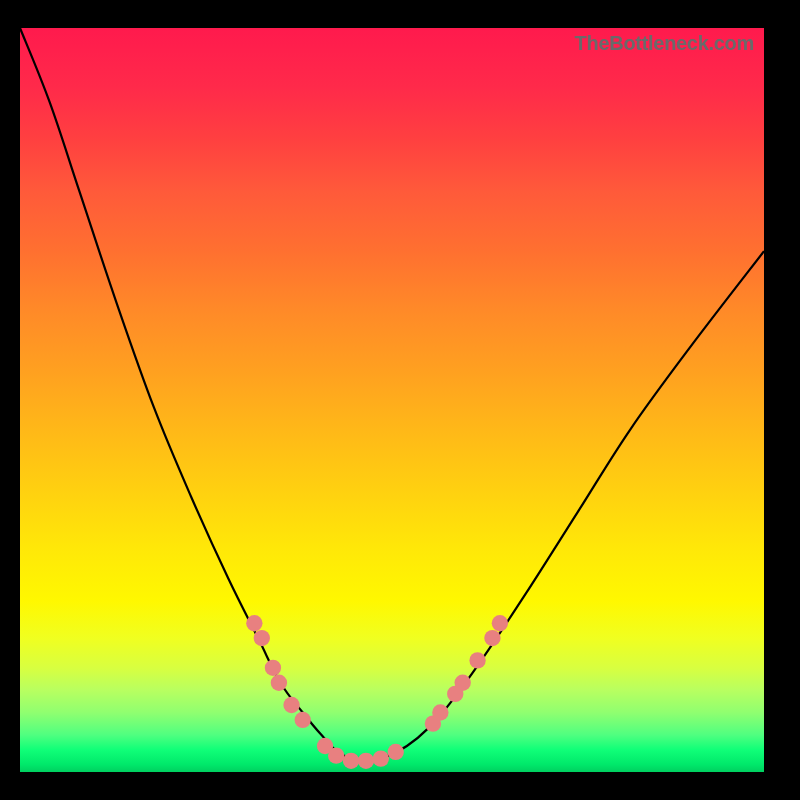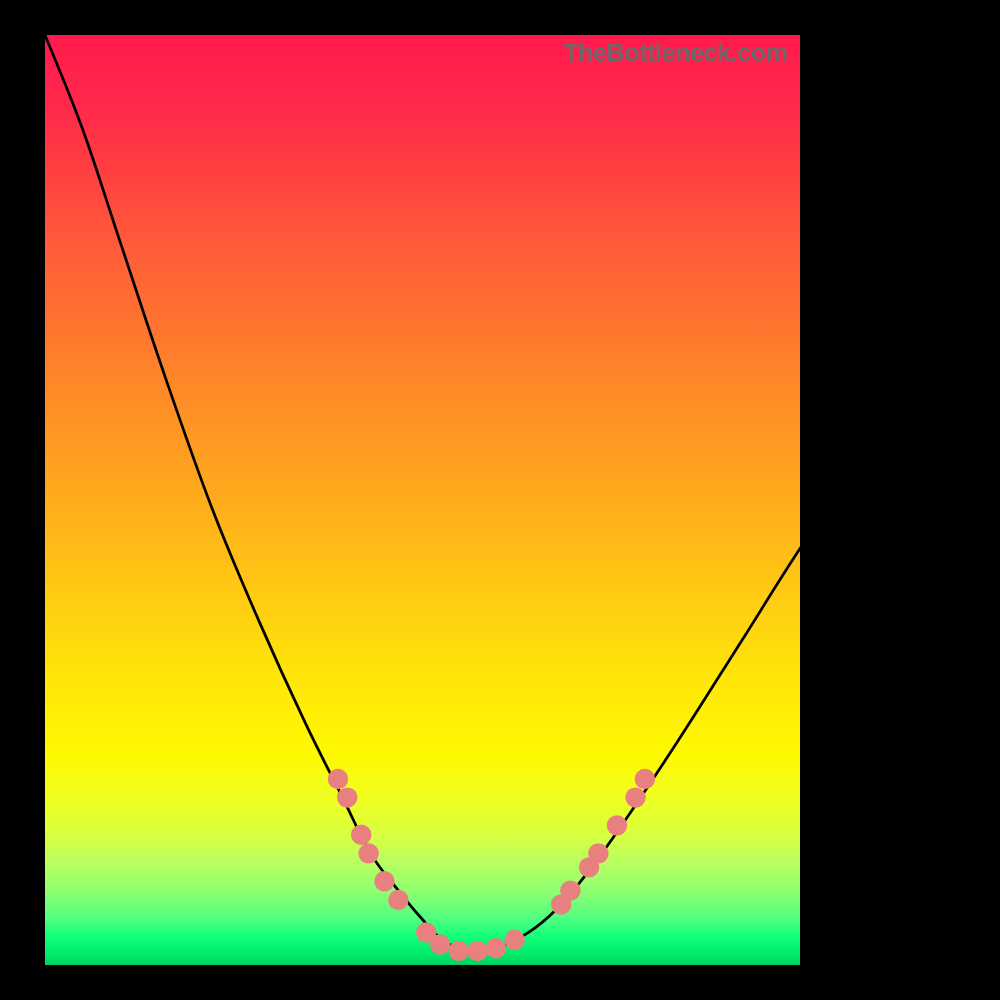--- a/index.html
+++ b/index.html
@@ -5,23 +5,23 @@
   * { margin: 0; padding: 0; box-sizing: border-box; }
   html, body { width: 800px; height: 800px; overflow: hidden; }
   .chart-container {
     width: 800px;
     height: 800px;
     position: relative;
     background: #000;
   }
   .plot-area {
     position: absolute;
-    left: 36px;
+    left: 20px;
     top: 28px;
-    width: 604px;
+    width: 744px;
     height: 744px;
     background: linear-gradient(to bottom,
       #ff1a4d 0%,
       #ff2a4a 8%,
       #ff4040 15%,
       #ff5a3a 22%,
       #ff7030 30%,
       #ff8a28 38%,
       #ffa020 46%,
       #ffb818 54%,

